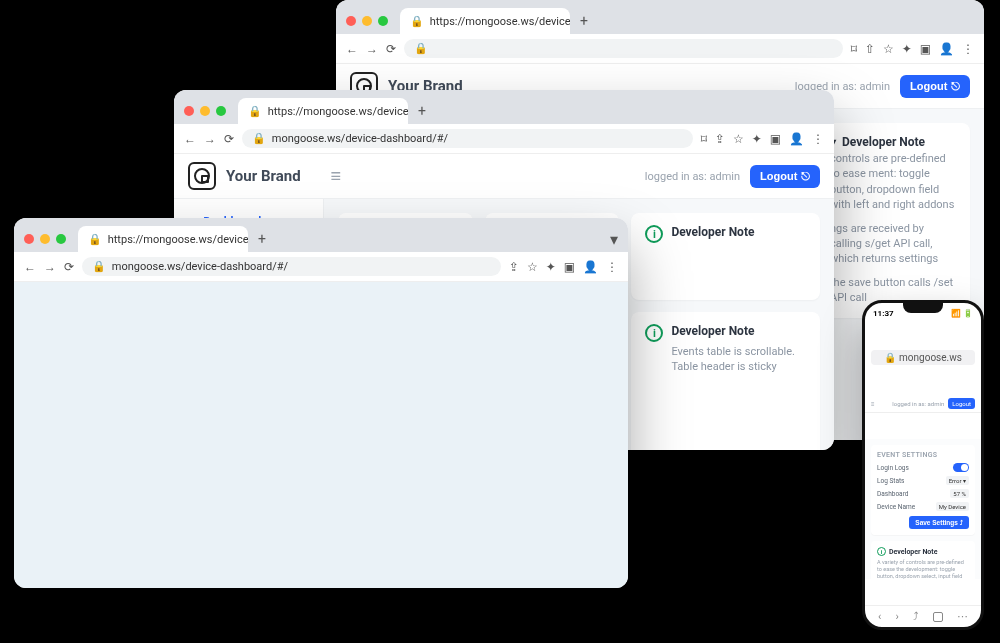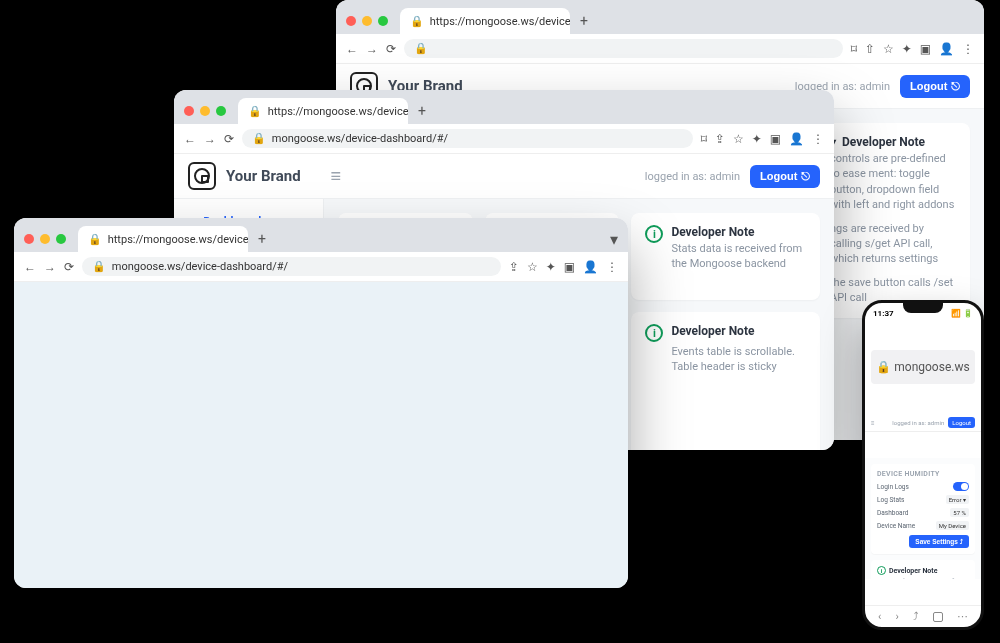--- a/index.html
+++ b/index.html
@@ -112,21 +112,21 @@
 
   
   .phone {
     position:absolute; left:862px; top:300px; width:122px; height:330px;
     background:#fff; border:3px solid #111; border-radius:20px;
     box-shadow:0 20px 40px rgba(0,0,0,0.35);
     display:flex; flex-direction:column; overflow:hidden;
   }
   .notch { position:absolute; left:50%; transform:translateX(-50%); top:0; width:40px; height:10px; background:#111; border-radius:0 0 8px 8px; }
   .statusbar { display:flex; justify-content:space-between; align-items:center; padding:6px 8px 2px; font-size:8px; font-weight:700; }
-  .phone-url { background:#f1f1f3; margin:4px 6px; border-radius:4px; padding:10px 4px; text-align:center; font-size:12px; color:#555; }
+  .phone-url { background:#f1f1f3; margin:4px 6px; border-radius:4px; padding:2px 4px; text-align:center; font-size:10px; color:#555; }
   .mobile-header{display:flex;align-items:center;justify-content:flex-end;gap:4px;padding:3px 6px;border-bottom:1px solid #eee;}
   .mobile-header span{font-size:6px;color:#9aa3ae}
   .mobile-header .lo{background:#2563fc;color:#fff;border-radius:3px;padding:2px 4px;font-size:6px;}
   .mobile-content{padding:6px;background:#fbfcfd;flex:1;overflow:hidden;}
   .mcard{background:#fff;border-radius:4px;padding:6px 6px;box-shadow:0 1px 1px rgba(0,0,0,.03);margin-bottom:6px;}
   .mcard h4{font-size:7px;color:#9aa3ae;letter-spacing:.3px;font-weight:600;}
   .mrow{display:flex;justify-content:space-between;align-items:center;font-size:6.5px;color:#5a6470;margin-top:4px;}
   .toggle{width:16px;height:9px;background:#2563fc;border-radius:5px;position:relative;}
   .toggle::after{content:"";position:absolute;right:1px;top:1px;width:7px;height:7px;background:#fff;border-radius:50%;}
   .microsel{background:#f1f3f5;border-radius:2px;padding:1px 3px;font-size:6px;color:#333;}
@@ -284,21 +284,20 @@
           <span class="badge warn">
             <span>⚠</span>
             <span>warn</span>
           </span>
         </div>
       </div>
       <div class="note">
         <div class="note-ico">i</div>
         <div>
           <div class="note-title">Developer Note</div>
-          <div class="note-text">Stats data is received from the Mongoose backend</div>
         </div>
       </div>
 
       <div class="card" style="grid-column:1/3;">
         <div class="panel-title">EVENT LOG</div>
         <table class="eventlog">
           <thead>
               <tr>
             <th>Type</th>
             <th>Prio</th>
@@ -407,21 +406,21 @@
   <div class="phone-url">
     🔒 <span>mongoose.ws</span>
   </div>
   <div class="mobile-header">
     <span style="margin-right:auto;">≡</span>
     <span>logged in as: admin</span>
     <span class="lo">Logout</span>
   </div>
   <div class="mobile-content">
     <div class="mcard">
-      <h4>DEVICE HUMIDITY</h4>
+      <h4>EVENT SETTINGS</h4>
       <div class="mrow">
         <span>Login Logs</span>
         <span class="toggle"></span>
       </div>
       <div class="mrow">
         <span>Log Stats</span>
         <span class="microsel">
           <span>Error</span> ▾
         </span>
       </div>

